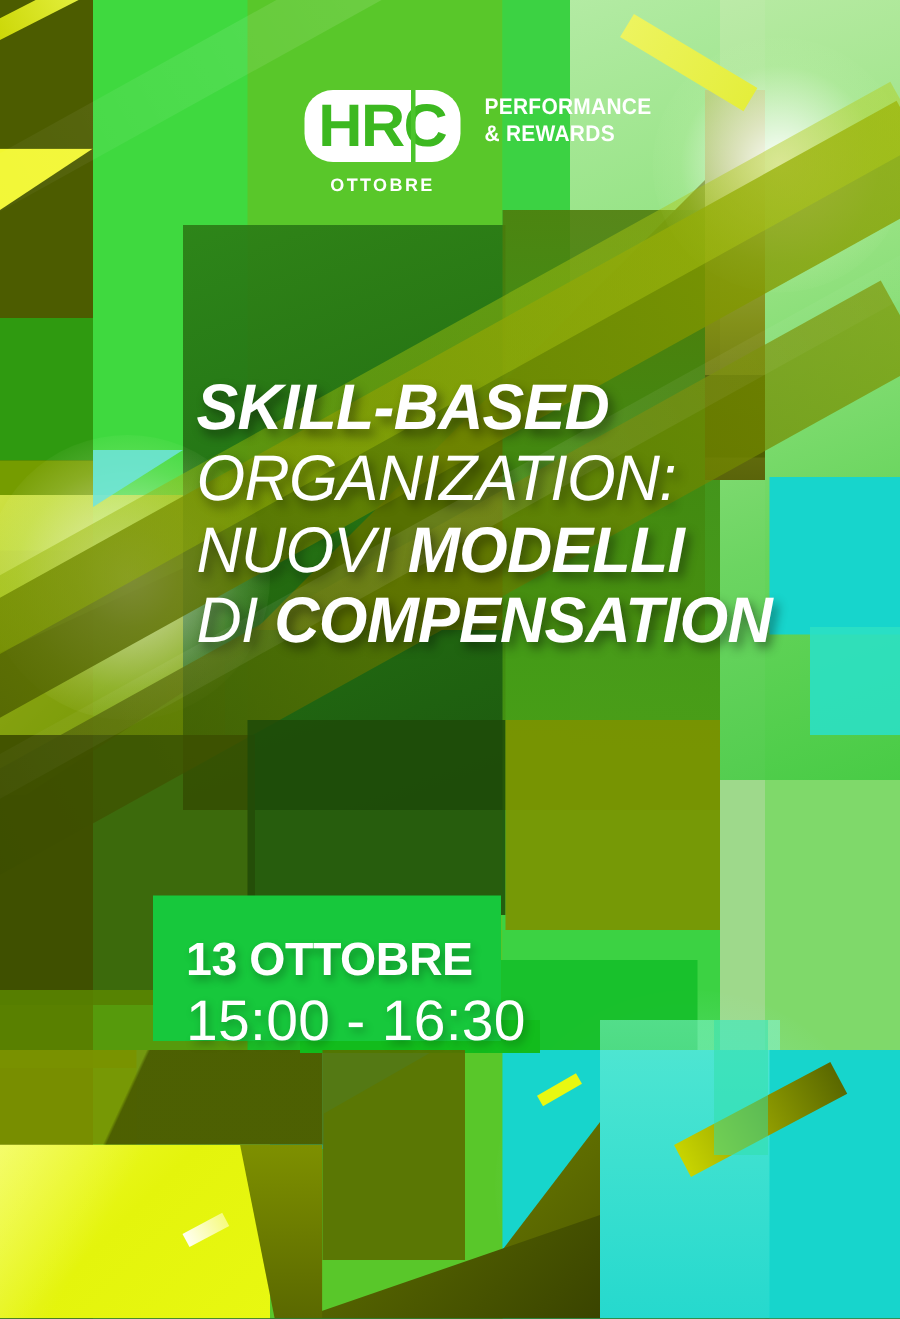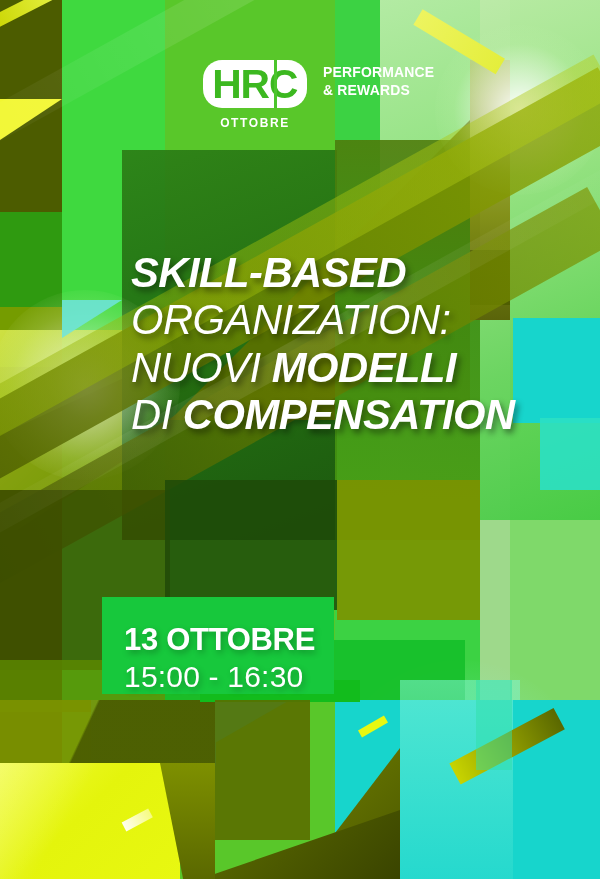--- a/index.html
+++ b/index.html
@@ -101,21 +101,21 @@
     left:124px;top:612px;
     color:#ffffff;
     line-height:1;
     text-shadow:2px 3px 6px rgba(0,0,0,0.28);
     margin-top:12px;
   }
   .date-main{
     font-size:31px;font-weight:bold;letter-spacing:-0.3px;display:block;
   }
   .date-time{
-    font-size:30px;font-weight:normal;letter-spacing:0.2px;display:block;margin-top:7px;
+    font-size:38px;font-weight:normal;letter-spacing:0.2px;display:block;margin-top:7px;
   }
 </style>
 </head>
 <body>
 
 <div class="poster">
 
   <div class="layer">
 
     <div class="col shape" style="left:0px;width:62px;background:#4C5C00;"></div>

